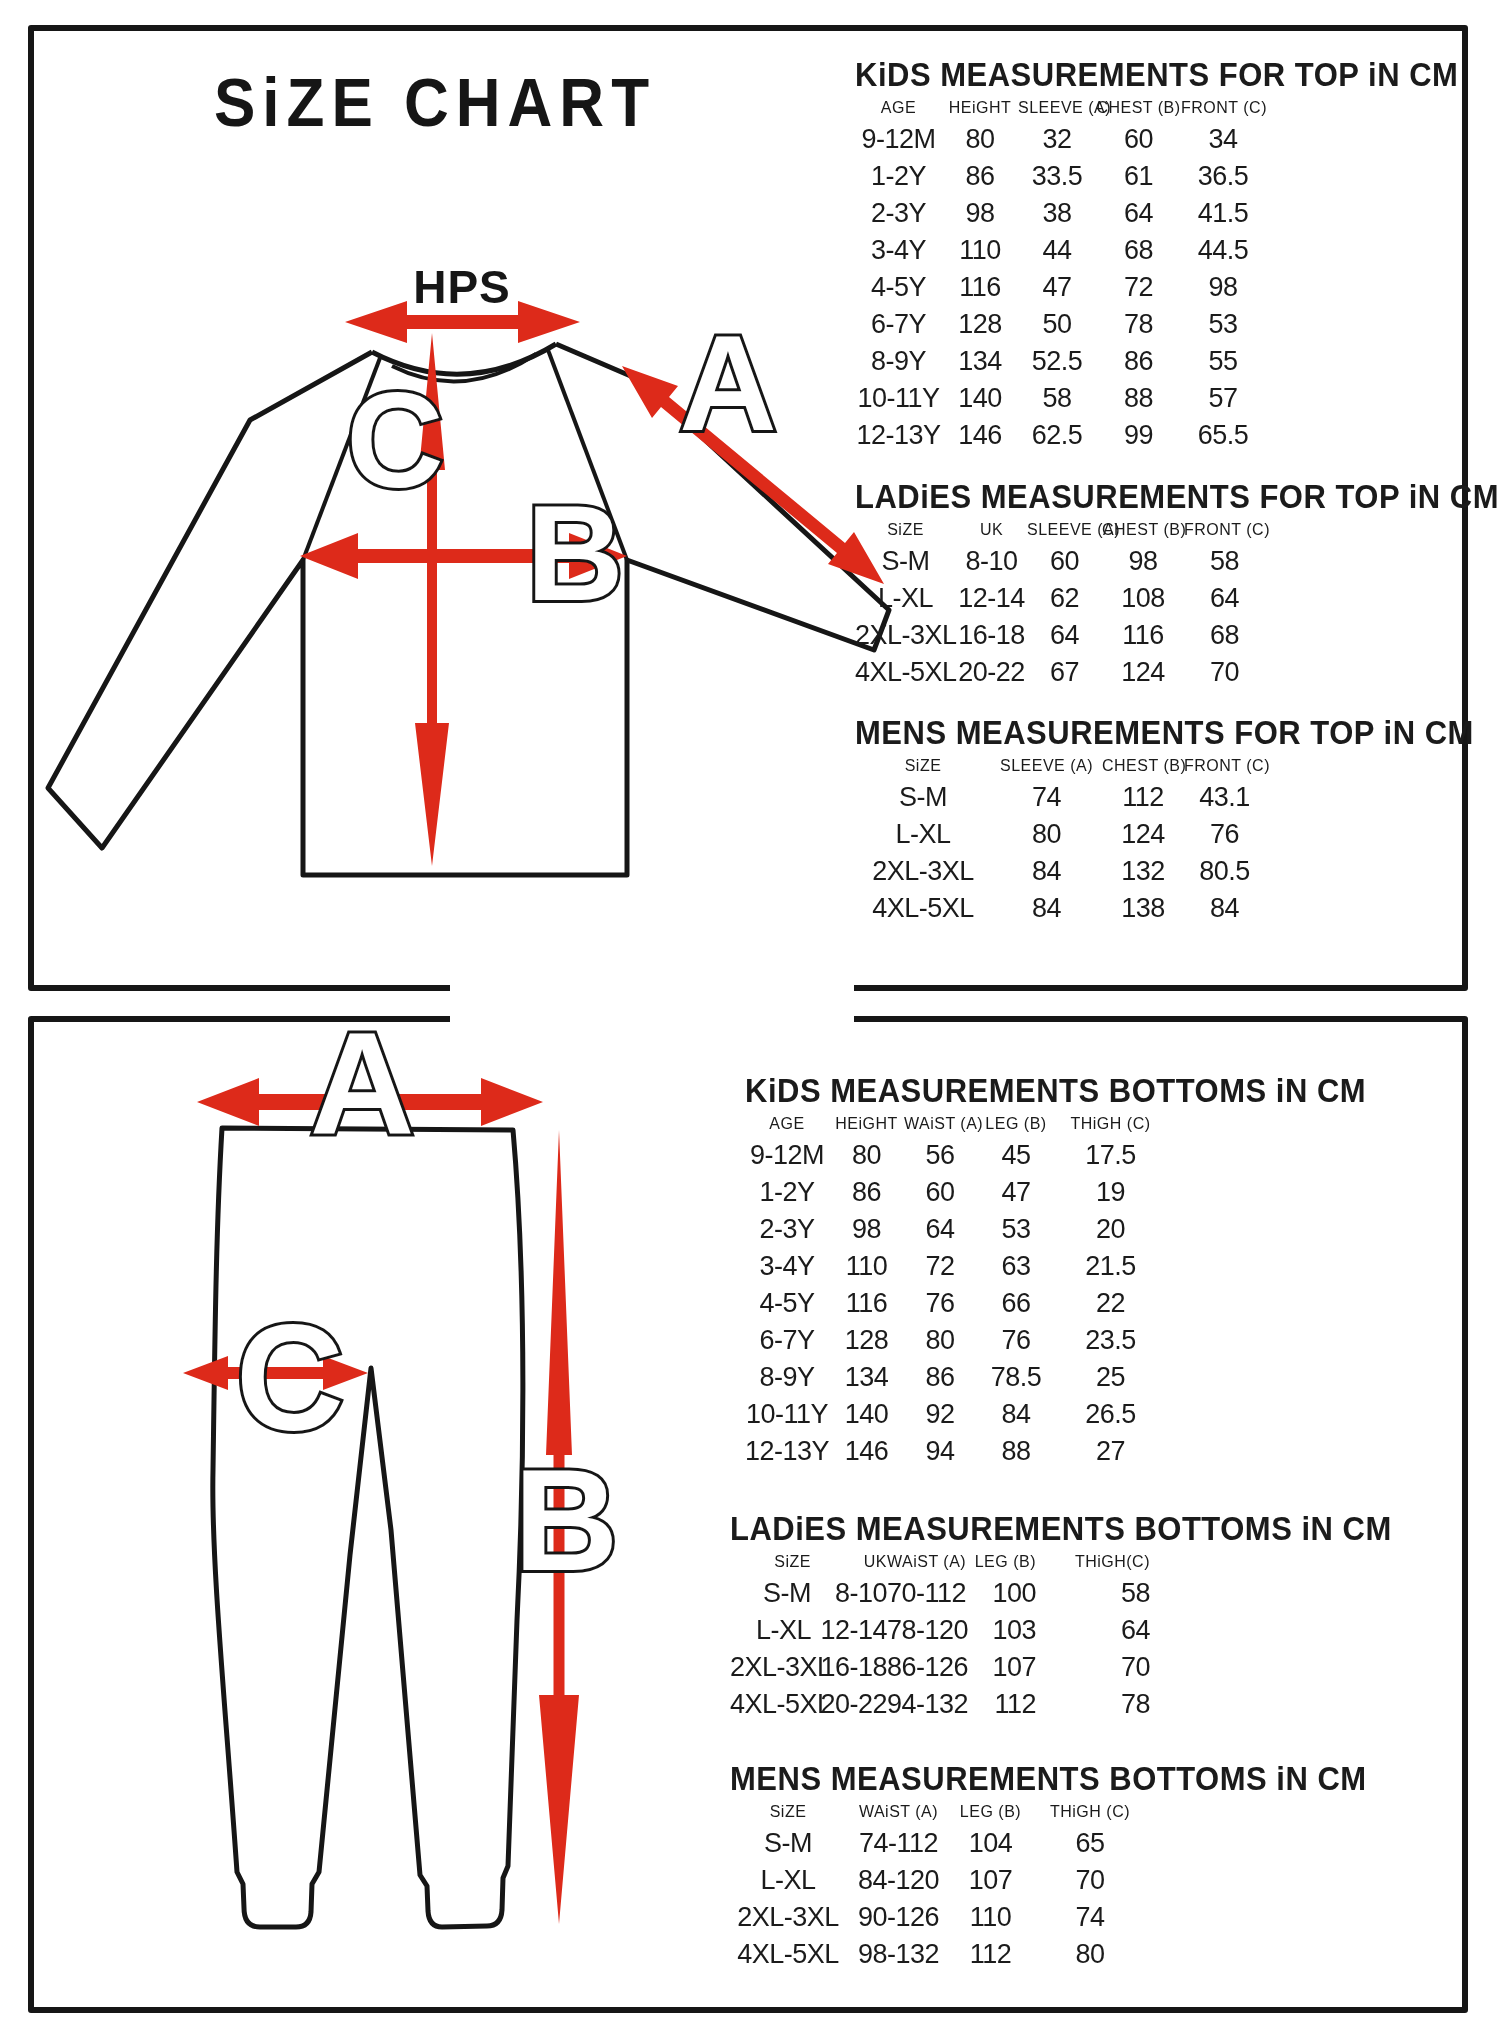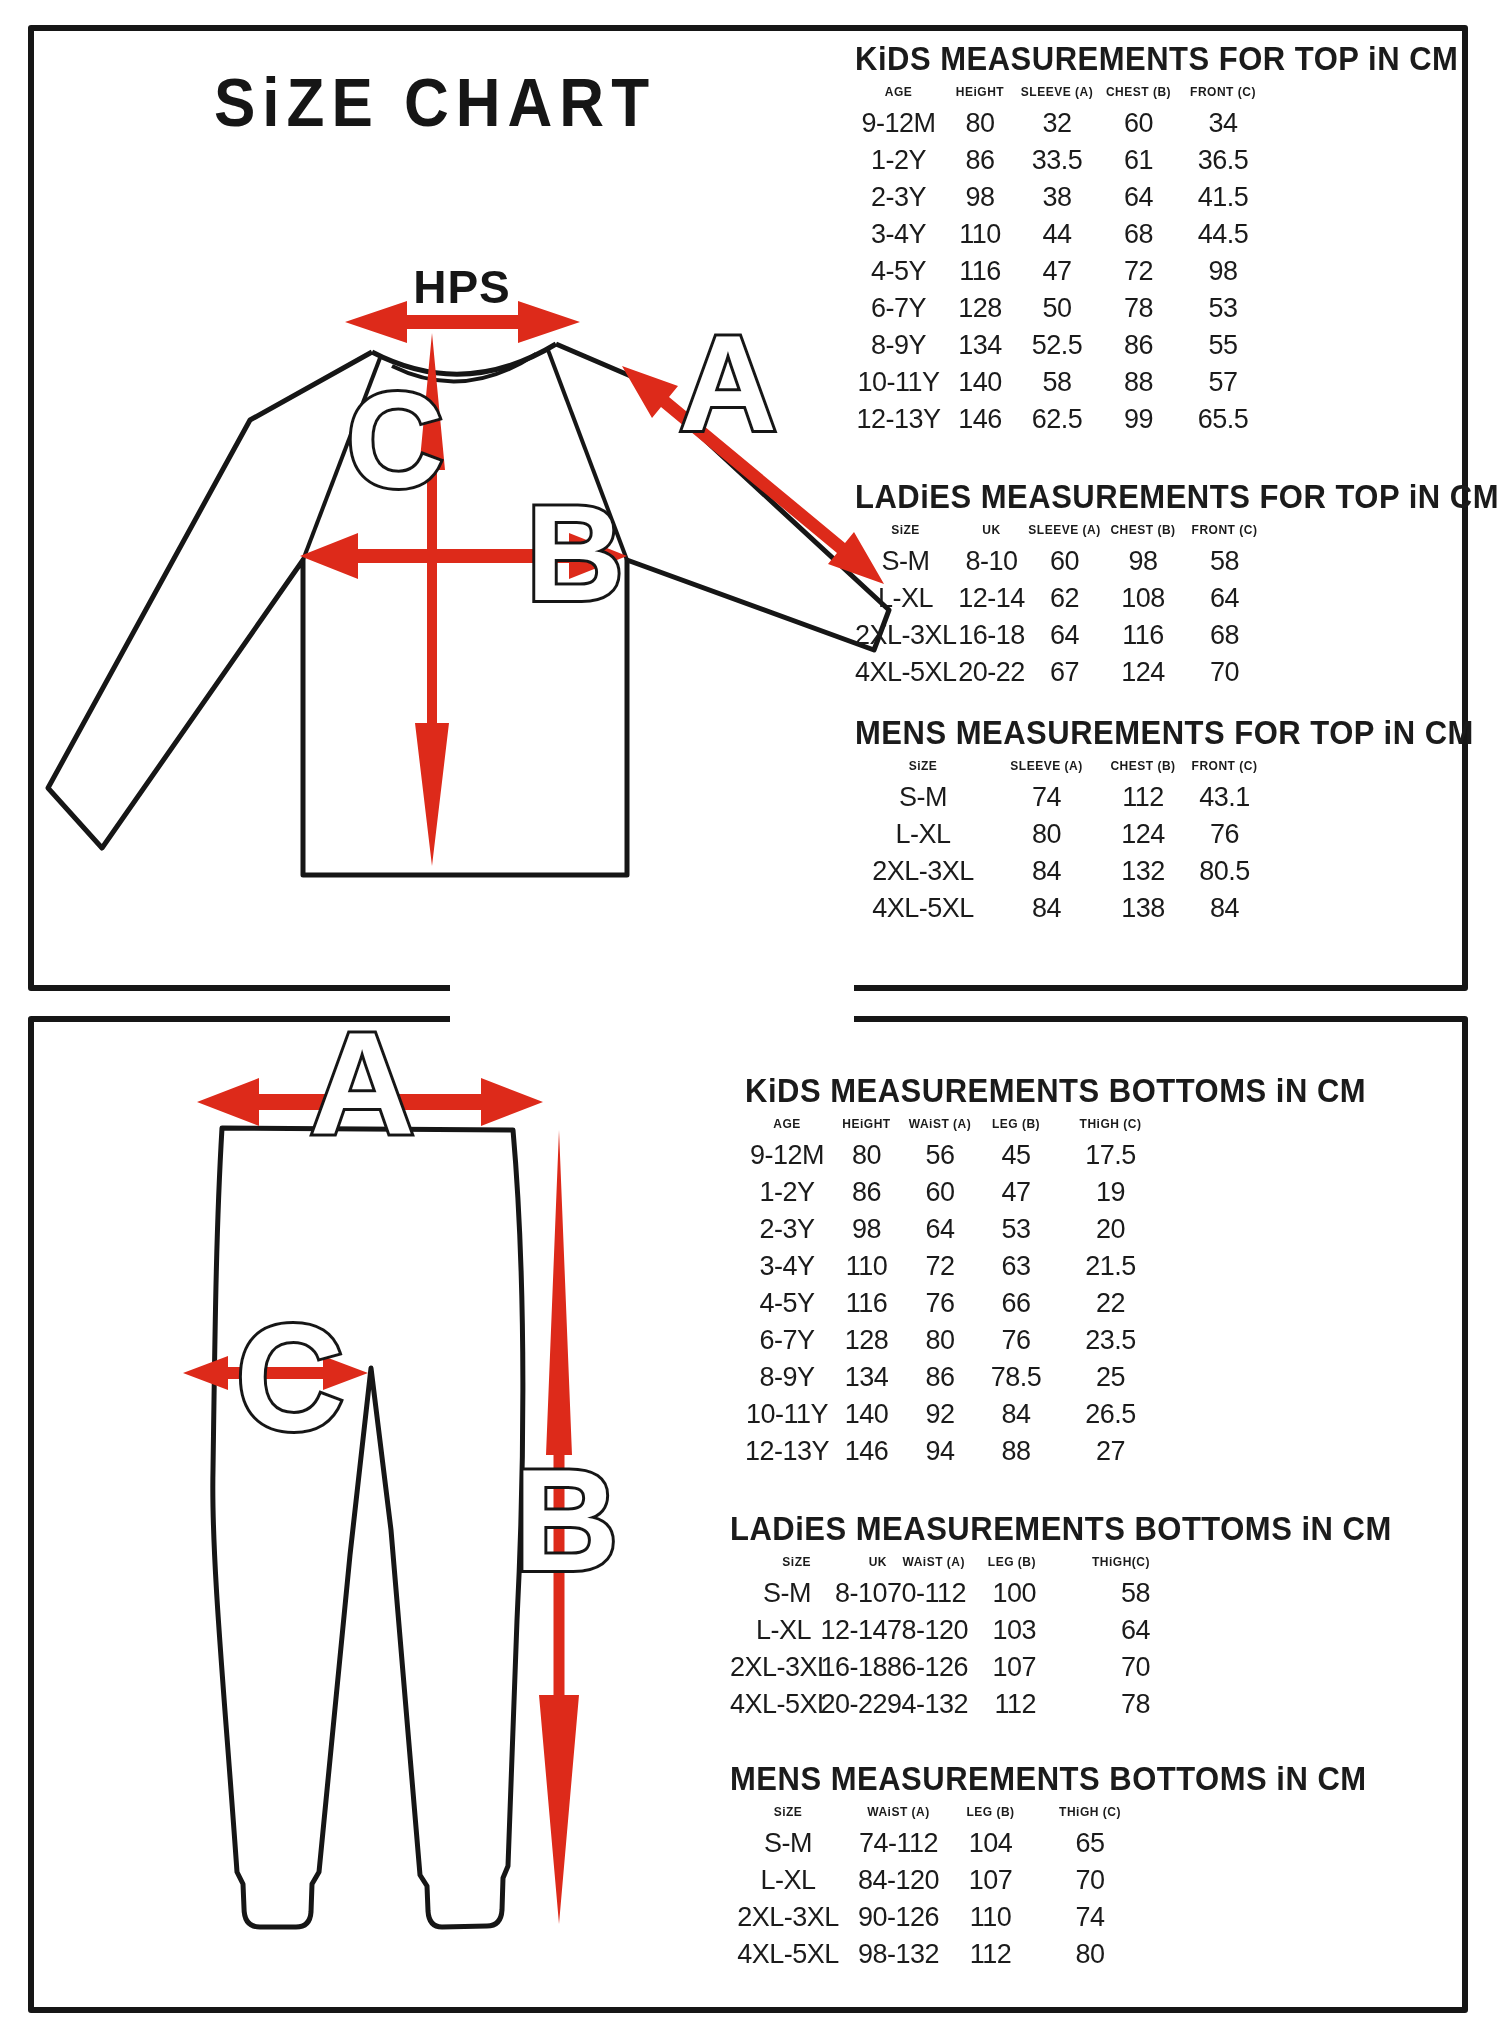--- a/index.html
+++ b/index.html
@@ -13,25 +13,25 @@
          font-family:"Liberation Serif","DejaVu Serif",serif;font-style:italic;
          font-size:82px;line-height:110px;color:#e8649b;letter-spacing:1px;}
   #page-title{position:absolute;left:200px;top:62px;width:470px;text-align:center;
          font-size:62px;font-weight:700;letter-spacing:7px;transform:scaleY(1.12);
          transform-origin:center top;color:#161616;}
   svg{position:absolute;left:0;top:0;}
   .tbl{position:absolute;text-align:center;}
   .tbl-title{font-size:31px;font-weight:700;letter-spacing:0.5px;line-height:36px;
              white-space:nowrap;transform:scaleY(1.08);transform-origin:center top;}
   .tbl table{width:100%;border-collapse:collapse;table-layout:fixed;margin-top:3px;}
-  .tbl th{font-size:12px;font-weight:700;letter-spacing:0.5px;height:26px;padding:0;
+  .tbl th{font-size:16px;font-weight:400;letter-spacing:0.5px;height:26px;padding:0;
           vertical-align:middle;white-space:nowrap;}
   .tbl td{font-size:27px;font-weight:400;letter-spacing:-0.5px;height:37px;padding:0;
           vertical-align:middle;white-space:nowrap;}
-  #kids-top{left:855px;top:40px;width:410px;}
+  #kids-top{left:855px;top:56px;width:410px;}
   #ladies-top{left:855px;top:478px;width:410px;}
   #mens-top{left:855px;top:714px;width:410px;}
   #kids-bottoms{left:745px;top:1072px;width:420px;}
   #ladies-bottoms{left:730px;top:1510px;width:420px;text-align:right;}
   #mens-bottoms{left:730px;top:1760px;width:420px;}
   .letter{font-family:"Liberation Sans","DejaVu Sans",sans-serif;font-weight:700;
           fill:#ffffff;stroke:#161616;stroke-width:6px;paint-order:stroke;text-anchor:middle;}
   .hps{font-family:"Liberation Sans","DejaVu Sans",sans-serif;font-weight:700;
        fill:#161616;text-anchor:middle;letter-spacing:1px;}
 </style>

